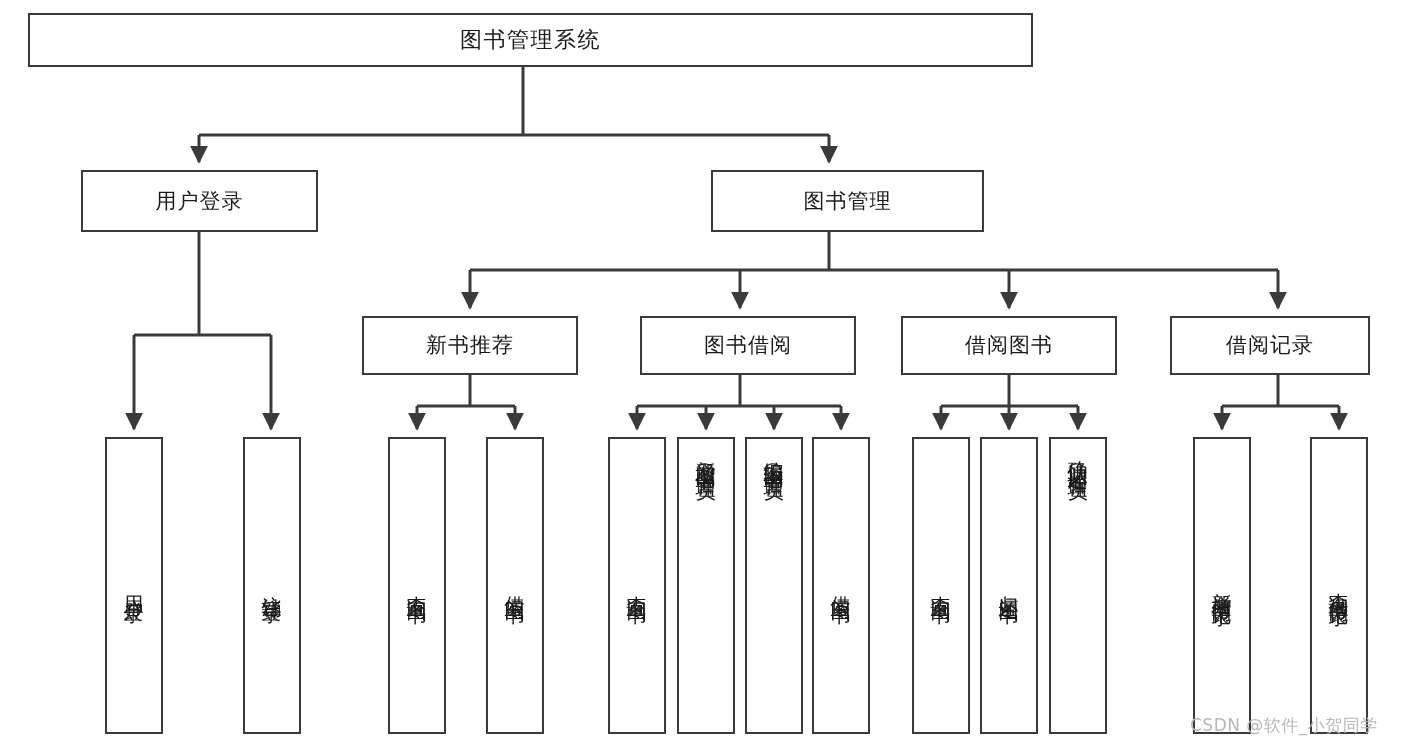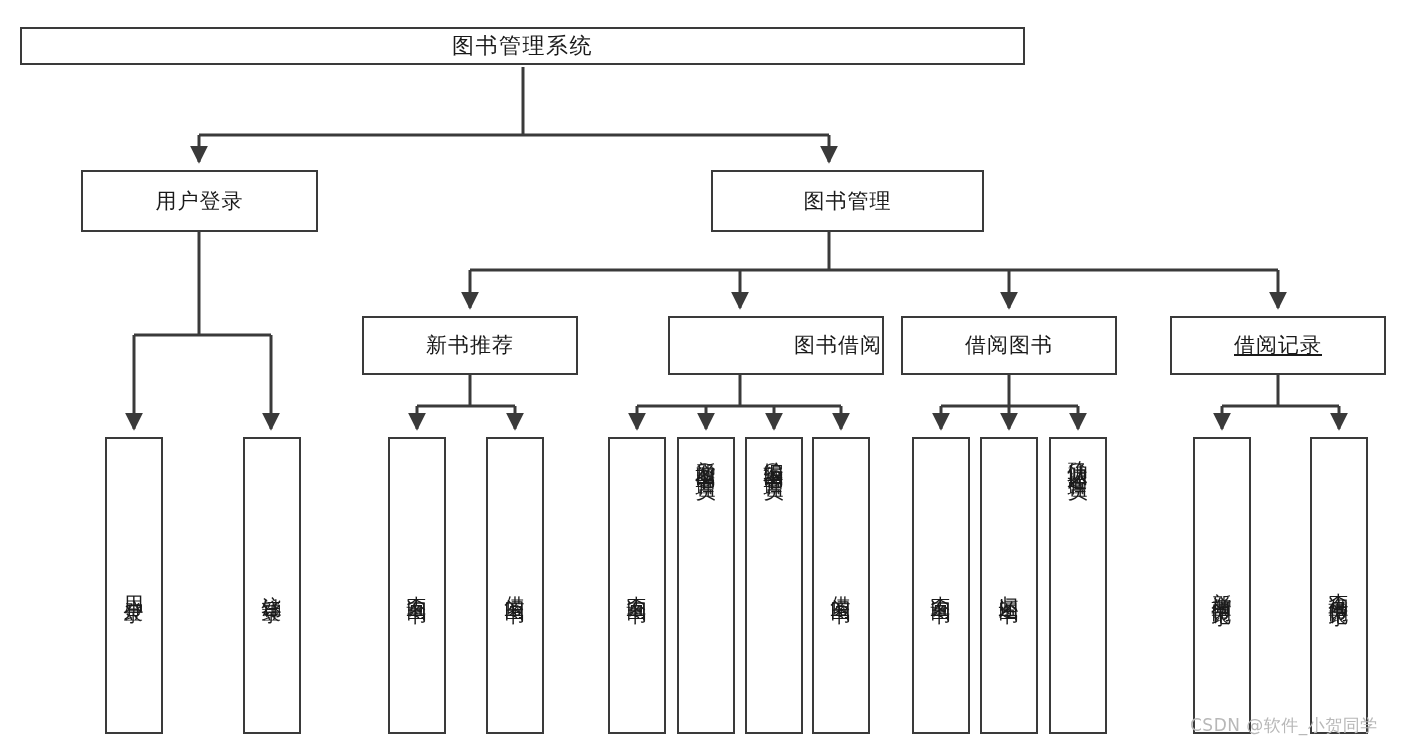--- a/index.html
+++ b/index.html
@@ -125,41 +125,41 @@
       <path d="M 1009 406 L 1009 429" marker-end="url(#arrow)"></path>
       <path d="M 1078 406 L 1078 429" marker-end="url(#arrow)"></path>
 
       <path d="M 1278 375 L 1278 406"></path>
       <path d="M 1222 406 L 1339 406"></path>
       <path d="M 1222 406 L 1222 429" marker-end="url(#arrow)"></path>
       <path d="M 1339 406 L 1339 429" marker-end="url(#arrow)"></path>
     </g>
   </svg>
 
-  <div class="node root horiz" style="left:20px; top:13px; width:1005px; height:38px;margin-top:14px;">
+  <div class="node root horiz" style="left:28px; top:13px; width:1005px; height:54px;">
     <span class="label">图书管理系统</span>
   </div>
 
   <div class="node horiz" style="left:81px; top:170px; width:237px; height:62px;">
     <span class="label">用户登录</span>
   </div>
   <div class="node horiz" style="left:711px; top:170px; width:273px; height:62px;">
     <span class="label">图书管理</span>
   </div>
 
   <div class="node horiz" style="left:362px; top:316px; width:216px; height:59px;">
     <span class="label">新书推荐</span>
   </div>
-  <div class="node horiz" style="left:668px; top:316px; width:216px; height:59px;justify-content:flex-end;">
+  <div class="node horiz" style="left:640px; top:316px; width:216px; height:59px;">
     <span class="label">图书借阅</span>
   </div>
   <div class="node horiz" style="left:901px; top:316px; width:216px; height:59px;">
     <span class="label">借阅图书</span>
   </div>
-  <div class="node horiz" style="left:1170px; top:316px; width:216px; height:59px;text-decoration:underline;">
+  <div class="node horiz" style="left:1170px; top:316px; width:200px; height:59px;">
     <span class="label">借阅记录</span>
   </div>
 
   <div class="node vert midlabel" style="left:105px; top:437px; width:58px; height:297px;">
     <span class="label">用户登录</span>
   </div>
   <div class="node vert midlabel" style="left:243px; top:437px; width:58px; height:297px;">
     <span class="label">注销登录</span>
   </div>
 

